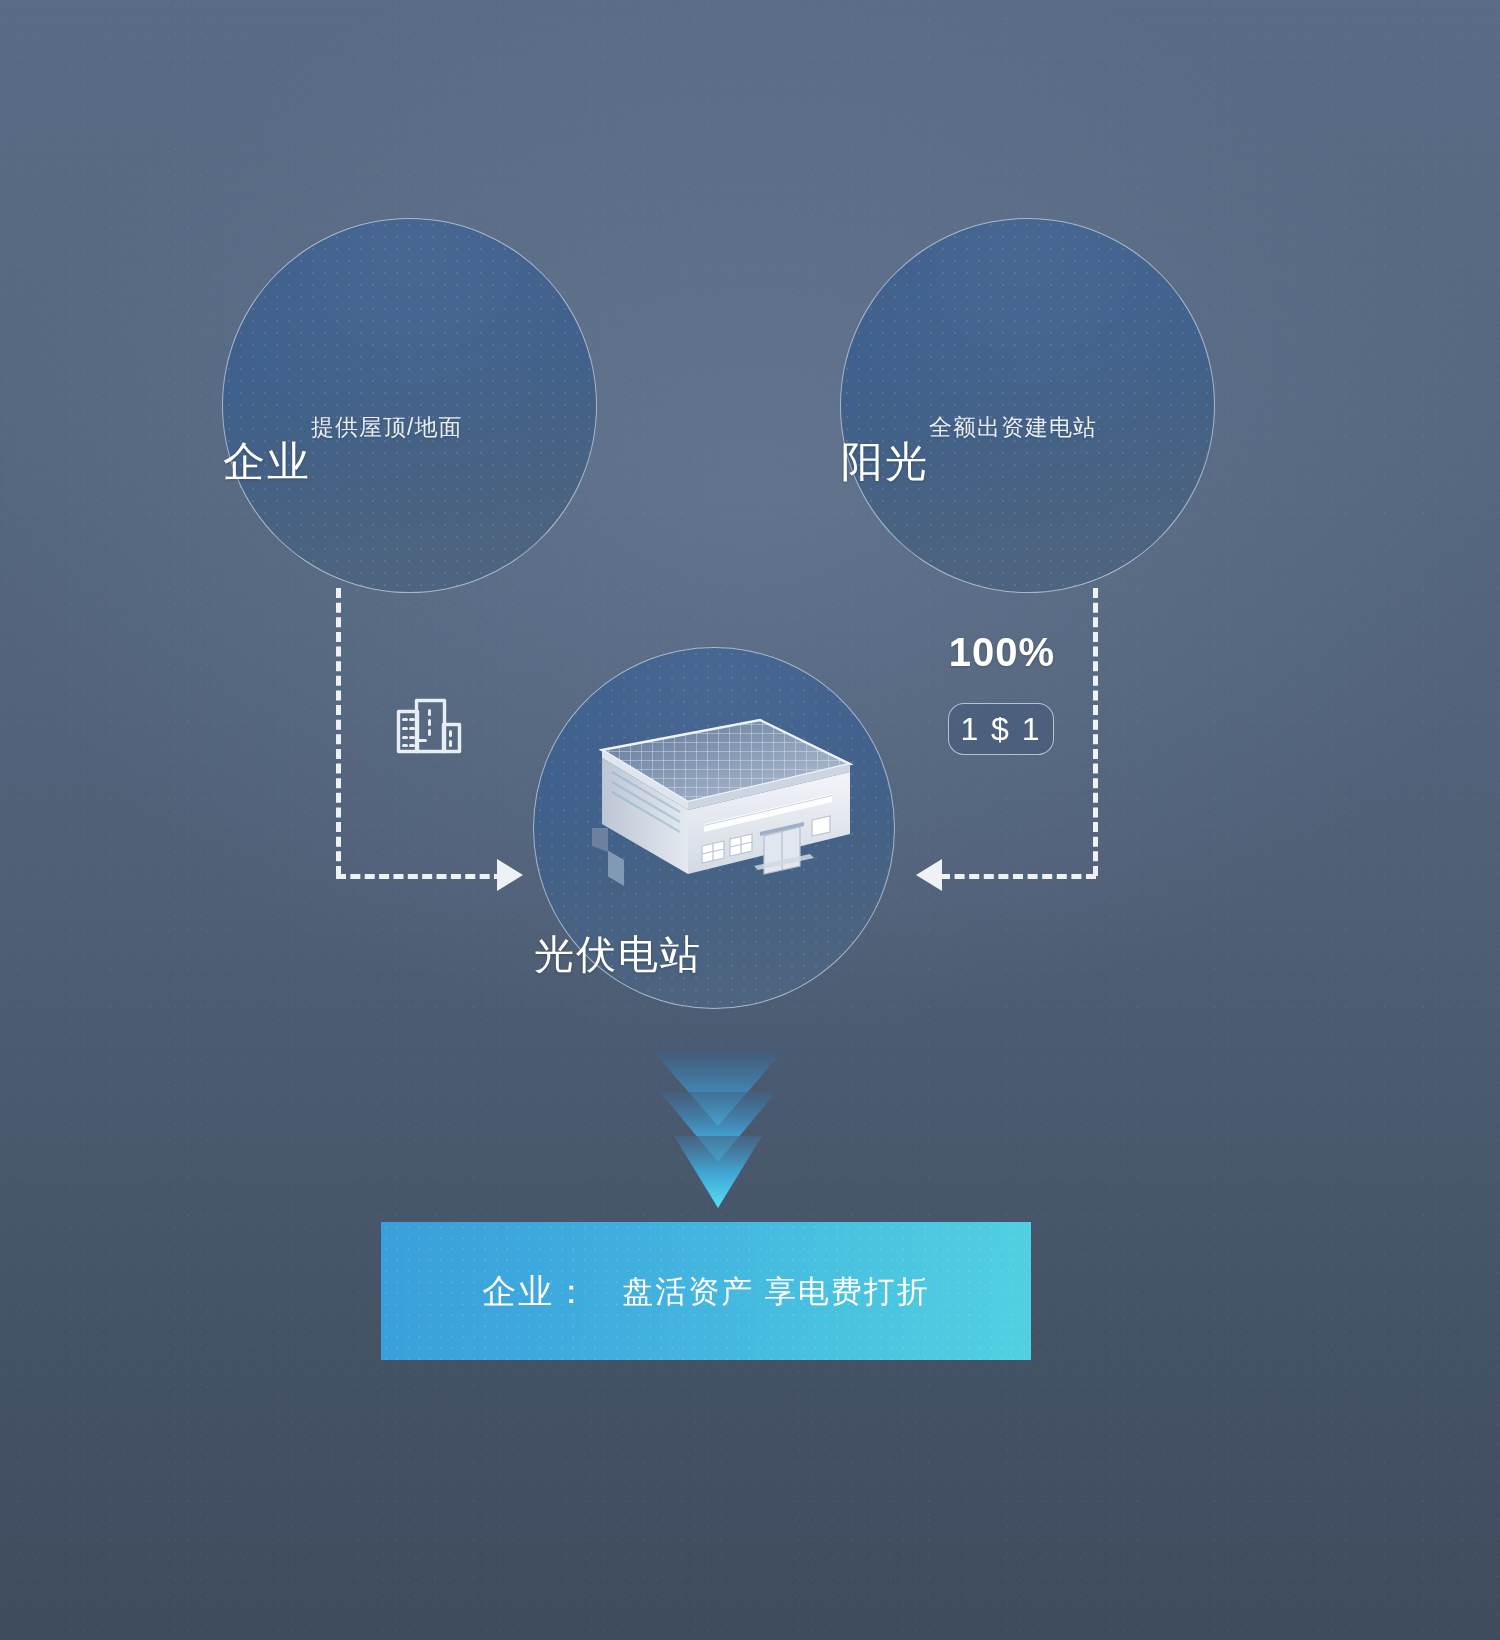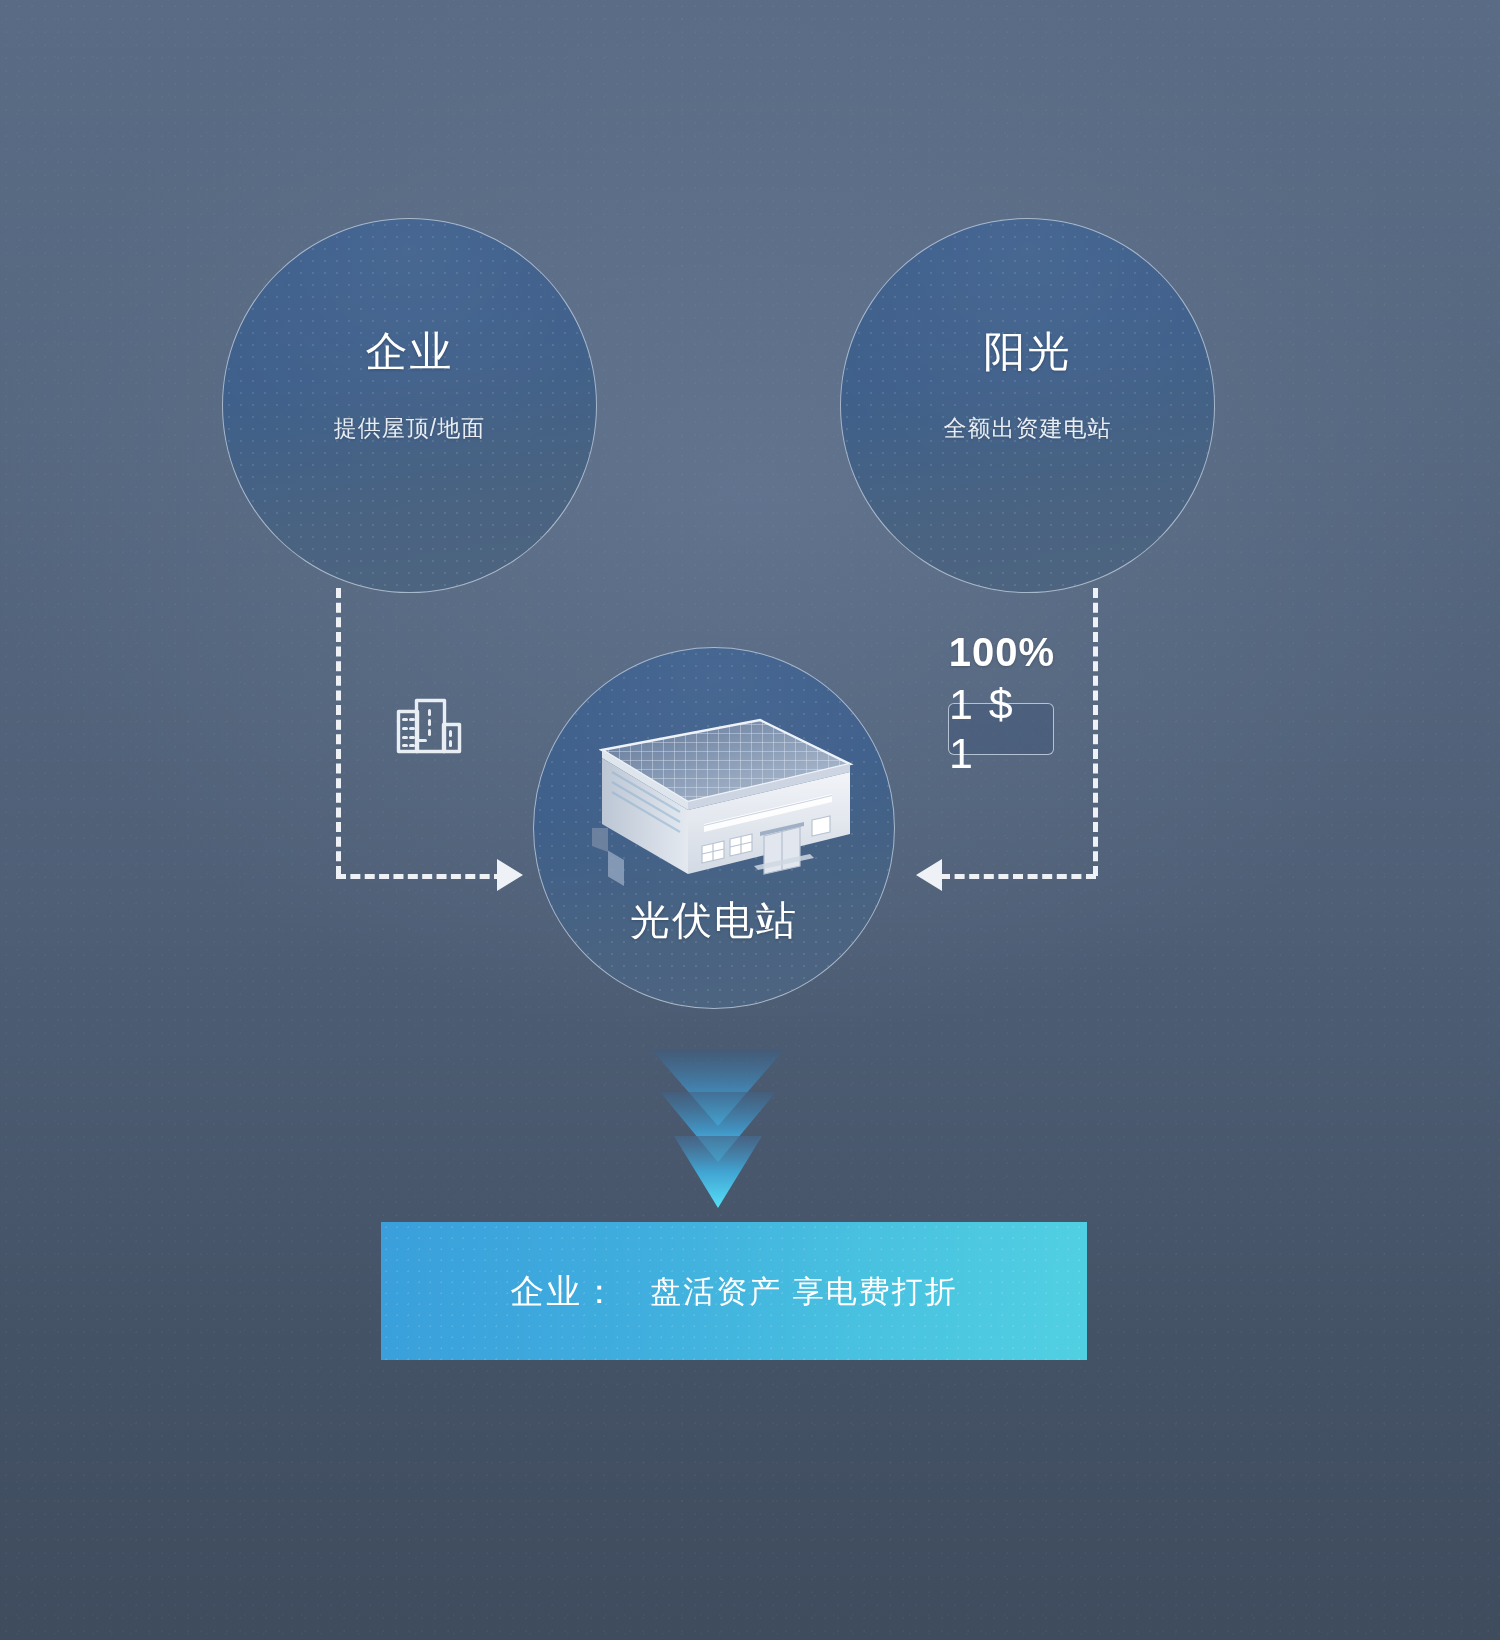--- a/index.html
+++ b/index.html
@@ -37,21 +37,21 @@
   
   .node-circle {
     position: absolute;
     border-radius: 50%;
     border: 1px solid rgba(206,216,228,0.72);
     background:
       radial-gradient(ellipse 120% 110% at 50% 8%, rgba(255,255,255,0.055) 0%, rgba(255,255,255,0) 55%),
       linear-gradient(170deg, #3c5e8c 0%, #3f608b 40%, #4a6380 78%, #4e6580 100%);
     box-sizing: border-box;
     display: flex;
-    flex-direction: column;
+    flex-direction: row;
     align-items: center;
     z-index: 4;
   }
   .node-circle .dots {
     position: absolute;
     inset: 0;
     border-radius: 50%;
     pointer-events: none;
     background-image: radial-gradient(rgba(255,255,255,0.10) 1px, transparent 1px);
     background-size: 12px 12px;
@@ -162,48 +162,48 @@
     text-shadow: 0 1px 3px rgba(0,0,0,0.2);
     font-weight: bold;
   }
   #price-badge {
     position: absolute;
     left: 948px;
     top: 703px;
     width: 106px;
     height: 52px;
     border: 1px solid rgba(200,212,226,0.85);
-    border-radius: 6px;
+    border-radius: 16px;
     background: rgba(67,90,122,0.55);
     display: flex;
     align-items: center;
     justify-content: center;
     color: #ffffff;
-    font-size: 43px;
+    font-size: 32px;
     letter-spacing: 2px;
     z-index: 3;
     box-sizing: border-box;
   }
 
   
   #chevrons {
     position: absolute;
     left: 628px;
     top: 1040px;
     width: 180px;
     height: 180px;
     z-index: 3;
   }
 
   
   #result-banner {
     position: absolute;
     left: 381px;
     top: 1222px;
-    width: 706px;
+    width: 650px;
     height: 138px;
     background: linear-gradient(95deg, #3a9fdb 0%, #3fadde 35%, #49c2e0 70%, #51d0e2 100%);
     display: flex;
     align-items: center;
     justify-content: center;
     z-index: 4;
   }
   #result-banner .dots {
     position: absolute;
     inset: 0;

